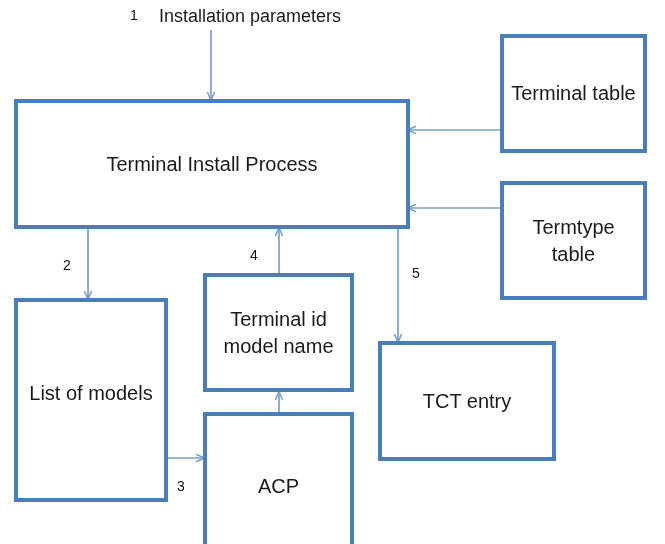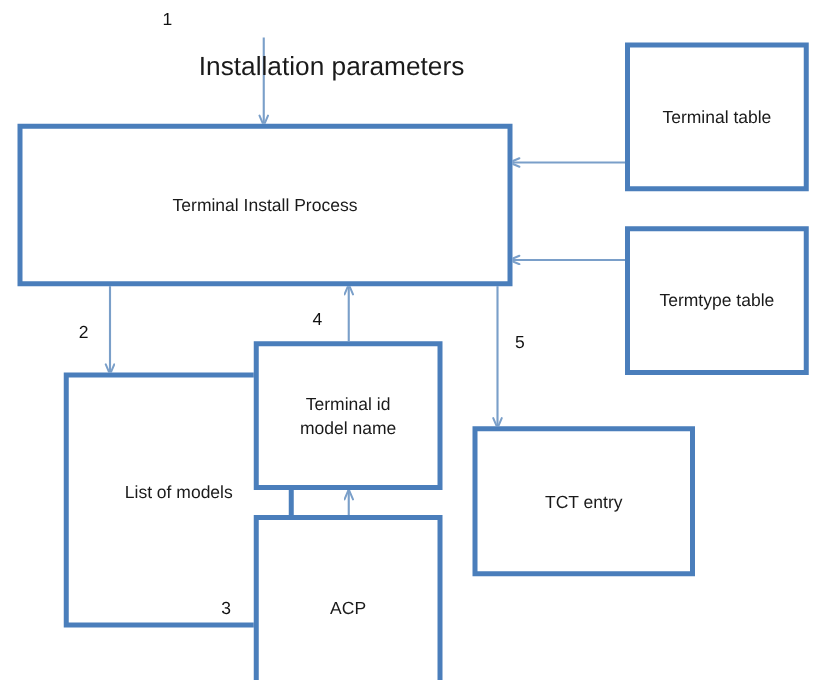--- a/index.html
+++ b/index.html
@@ -20,21 +20,21 @@
   .node {
     position: absolute;
     box-sizing: border-box;
     border: 4px solid #4a7ebb;
     background: #ffffff;
     display: flex;
     align-items: center;
     justify-content: center;
     text-align: center;
     color: #1a1a1a;
-    font-size: 14px;
+    font-size: 20px;
     line-height: 1.35;
   }
   .node .node-text {
     display: block;
     white-space: pre-line;
     padding: 0 6px;
   }
   .node.two-block {
     flex-direction: column;
     justify-content: center;
@@ -49,24 +49,23 @@
     line-height: 1.45;
   }
   .edge-label {
     position: absolute;
     font-size: 14px;
     color: #111111;
     white-space: nowrap;
   }
   .free-label {
     position: absolute;
-    font-size: 21px;
+    font-size: 18px;
     color: #1a1a1a;
     white-space: nowrap;
-    margin-top: 36px;
   }
   svg.edges {
     position: absolute;
     left: 0;
     top: 0;
     width: 665px;
     height: 544px;
     pointer-events: none;
   }
 </style>
@@ -113,21 +112,21 @@
   <div class="node" style="left:500px; top:181px; width:147px; height:119px;">
     <span class="node-text">Termtype table</span>
   </div>
 
   <div class="edge-label" style="left:63px; top:257px;">2</div>
 
   <div class="edge-label" style="left:250px; top:247px;">4</div>
 
   <div class="edge-label" style="left:412px; top:265px;">5</div>
 
-  <div class="node two-block" style="left:14px; top:298px; width:184px; height:204px;margin-left:37px;">
+  <div class="node two-block" style="left:14px; top:298px; width:154px; height:204px;">
     <span class="block-a">List of models</span>
   </div>
 
   <div class="node" style="left:203px; top:273px; width:151px; height:119px;">
     <span class="node-text">Terminal id
 model name</span>
   </div>
 
   <div class="node" style="left:203px; top:412px; width:151px; height:148px;">
     <span class="node-text">ACP</span>

